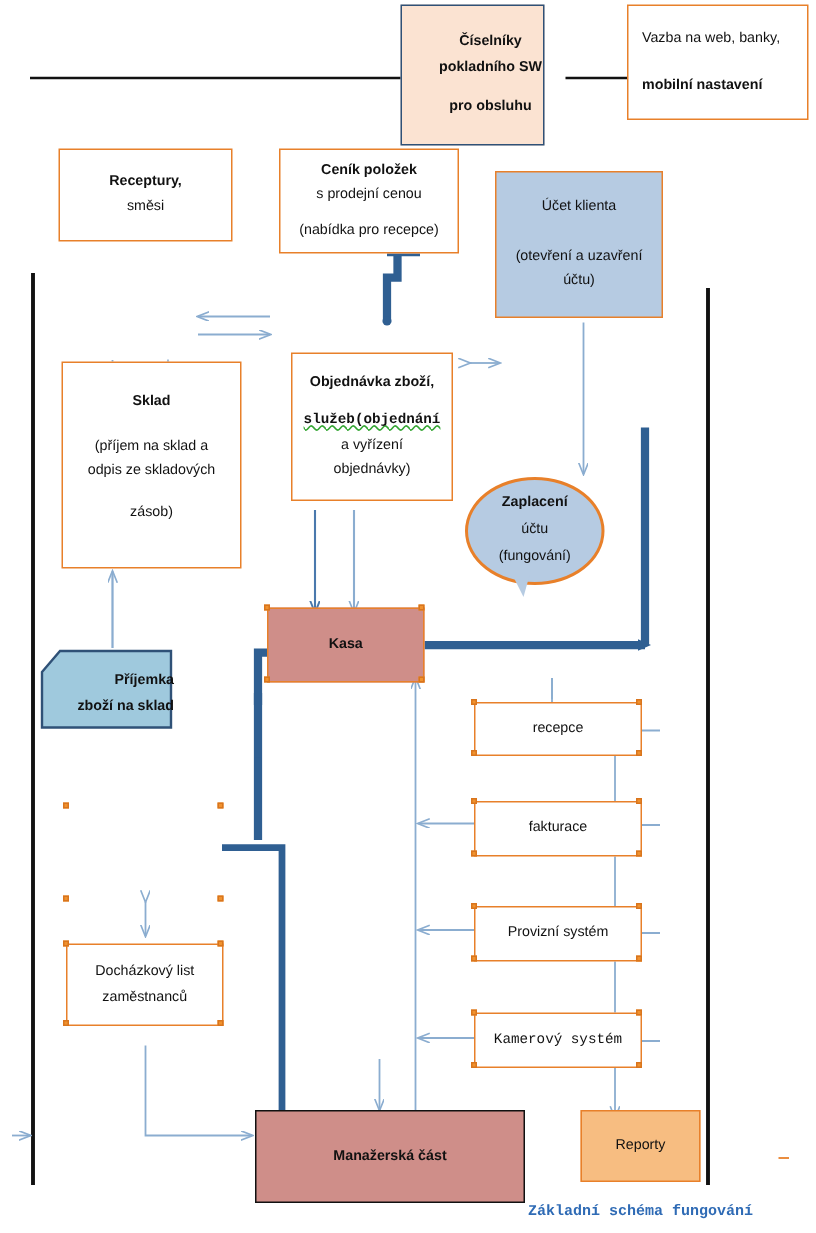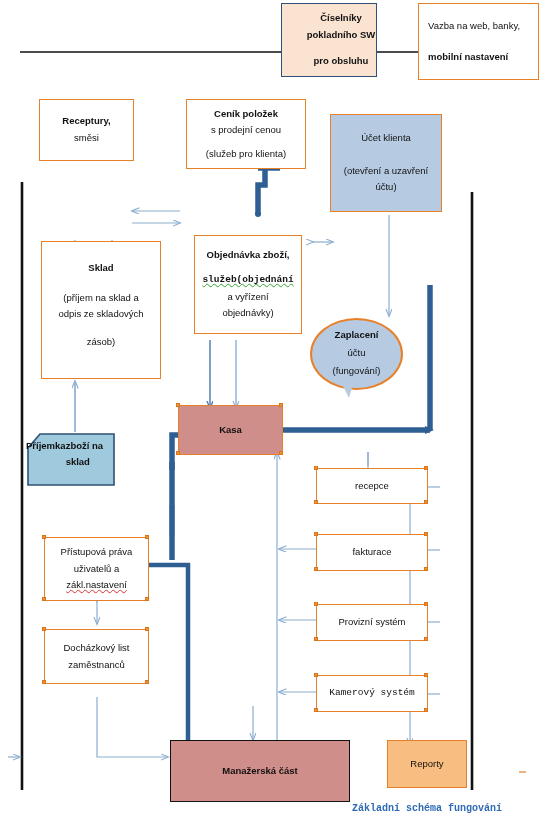--- a/index.html
+++ b/index.html
@@ -151,40 +151,40 @@
 
     <g>
       <line x1="253" y1="706" x2="253" y2="740" stroke="#8badd0" stroke-width="1.2" marker-end="url(#ah-light)"></line>
     </g>
 
     <g>
       <line x1="519" y1="772" x2="526" y2="772" stroke="#e8802a" stroke-width="1.2"></line>
     </g>
   </svg>
 
-  <div class="box navy" style="left:281px;top:3px;width:96px;height:74px;padding-left:24px;">
+  <div class="box navy" style="left:267px;top:3px;width:96px;height:94px;padding-left:24px;">
     <span class="ln">Číselníky</span>
     <span class="ln">pokladního  SW</span>
     <span class="ln" style="margin-top:10px">pro obsluhu</span>
   </div>
 
   <div class="box orange" style="left:418px;top:3px;width:121px;height:77px;align-items:flex-start;padding-left:9px;">
     <span class="ln reg">Vazba  na web, banky,</span>
     <span class="ln" style="margin-top:14px">mobilní nastavení</span>
   </div>
 
-  <div class="box orange" style="left:39px;top:99px;width:95px;height:62px;">
+  <div class="box orange" style="left:39px;top:99px;width:116px;height:62px;">
     <span class="ln">Receptury,</span>
     <span class="ln reg">směsi</span>
   </div>
 
   <div class="box orange" style="left:186px;top:99px;width:120px;height:70px;">
     <span class="ln">Ceník položek</span>
     <span class="ln reg">s prodejní  cenou</span>
-    <span class="ln reg" style="margin-top:7px">(služeb   pro  klienta)</span>
+    <span class="ln reg" style="margin-top:7px">(nabídka   pro  recepce)</span>
   </div>
 
   <div class="box blue-fill" style="left:330px;top:114px;width:112px;height:98px;">
     <span class="ln reg">Účet klienta</span>
     <span class="ln reg" style="margin-top:16px">(otevření  a uzavření</span>
     <span class="ln reg">účtu)</span>
   </div>
 
   <div class="box orange" style="left:41px;top:241px;width:120px;height:138px;justify-content:flex-start;padding-top:18px;">
     <span class="ln">Sklad</span>
@@ -222,21 +222,21 @@
   <div class="handle" style="left:176px;top:403px;"></div>
   <div class="handle" style="left:279px;top:403px;"></div>
   <div class="handle" style="left:176px;top:451px;"></div>
   <div class="handle" style="left:279px;top:451px;"></div>
 
   <div style="position:absolute;left:26px;top:432px;width:90px;height:55px;">
     <svg viewBox="0 0 90 55" style="position:absolute;left:0;top:0;width:90px;height:55px;">
       <path d="M2,16 L14,2 L88,2 L88,53 L2,53 Z" fill="#9fc9dd" stroke="#2f5177" stroke-width="1.6"></path>
     </svg>
     <div style="position:absolute;left:0;top:0;width:90px;height:55px;display:flex;
-                flex-direction:row;align-items:flex-start;justify-content:center;
+                flex-direction:column;align-items:flex-end;justify-content:center;
                 font-size:9.5px;line-height:1.7;color:#111;font-weight:600;padding-top:6px;
                 box-sizing:border-box;">
       <span class="ln">Příjemka</span>
       <span class="ln">zboží na sklad</span>
     </div>
   </div>
 
   <div class="box orange" style="left:316px;top:468px;width:112px;height:36px;">
     <span class="ln reg">recepce</span>
   </div>
@@ -262,25 +262,20 @@
   <div class="handle" style="left:424px;top:637px;"></div>
 
   <div class="box orange" style="left:316px;top:675px;width:112px;height:37px;font-family:Liberation Mono, monospace;">
     <span class="ln reg">Kamerový systém</span>
   </div>
   <div class="handle" style="left:314px;top:673px;"></div>
   <div class="handle" style="left:424px;top:673px;"></div>
   <div class="handle" style="left:314px;top:708px;"></div>
   <div class="handle" style="left:424px;top:708px;"></div>
 
-  <div class="box orange" style="left:44px;top:537px;width:105px;height:64px;">
-    <span class="ln reg">Přístupová práva</span>
-    <span class="ln reg">uživatelů a</span>
-    <span class="ln reg sq-red">zákl.nastavení</span>
-  </div>
   <div class="handle" style="left:42px;top:535px;"></div>
   <div class="handle" style="left:145px;top:535px;"></div>
   <div class="handle" style="left:42px;top:597px;"></div>
   <div class="handle" style="left:145px;top:597px;"></div>
 
   <div class="box orange" style="left:44px;top:629px;width:105px;height:55px;">
     <span class="ln reg">Docházkový list</span>
     <span class="ln reg">zaměstnanců</span>
   </div>
   <div class="handle" style="left:42px;top:627px;"></div>

